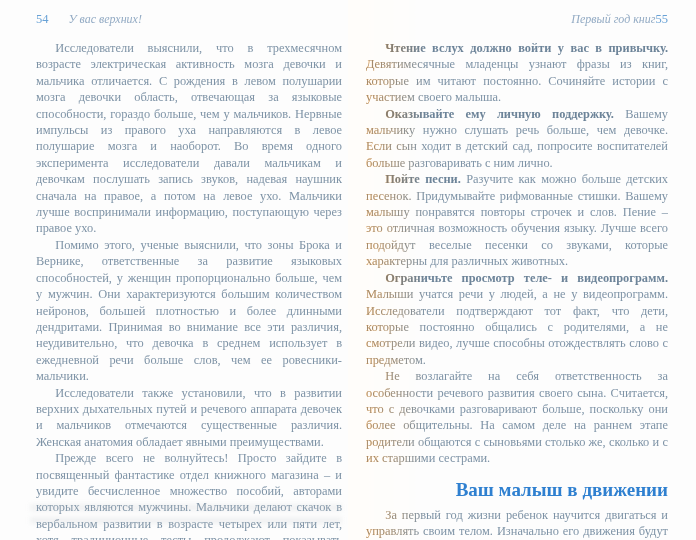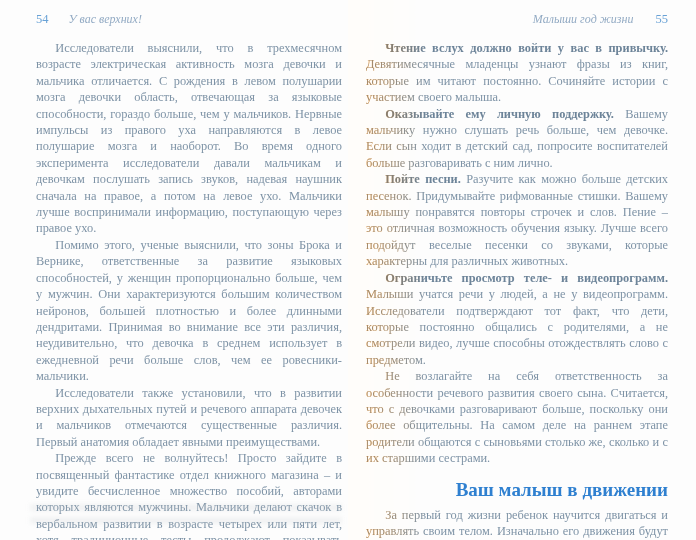--- a/index.html
+++ b/index.html
@@ -24,21 +24,21 @@
   .page-left{padding:12px 6px 0 36px;}
   .page-right{padding:12px 28px 0 18px;}
   .pagehead{
     display:flex;align-items:baseline;
     font-size:12px;margin-bottom:13px;
   }
   .pagehead .pagenum{color:var(--page_number);font-size:12.5px;}
   .pagehead .runhead{font-style:italic;color:var(--running_head);}
   .pagehead-left .pagenum{margin-right:20px;}
   .pagehead-right{justify-content:flex-end;}
-  .pagehead-right .pagenum{margin-left:22px;}
+  .pagehead-right .pagenum{}
   .pagebody{
     font-size:12.4px;
     line-height:16.4px;
     text-align:justify;
     hyphens:auto;
   }
   .pagebody p{text-indent:1.55em;}
   .pagebody p b{color:var(--lead_text);font-weight:bold;}
   .section-heading{
     font-family:Liberation Serif, serif;
@@ -74,30 +74,30 @@
 <div class="spread">
 
   <div class="page page-left">
     <div class="pagehead pagehead-left">
       <span class="pagenum">54</span>
       <span class="runhead">У вас верхних!</span>
     </div>
     <div class="pagebody">
       <p><b></b><span>Исследователи выяснили, что в трехмесячном возрасте электрическая активность мозга девочки и мальчика отличается. С рождения в левом полушарии мозга девочки область, отвечающая за языковые способности, гораздо больше, чем у мальчиков. Нервные импульсы из правого уха направляются в левое полушарие мозга и наоборот. Во время одного эксперимента исследователи давали мальчикам и девочкам послушать запись звуков, надевая наушник сначала на правое, а потом на левое ухо. Мальчики лучше воспринимали информацию, поступающую через правое ухо.</span></p>
       <p><b></b><span>Помимо этого, ученые выяснили, что зоны Брока и Вернике, ответственные за развитие языковых способностей, у женщин пропорционально больше, чем у мужчин. Они характеризуются большим количеством нейронов, большей плотностью и более длинными дендритами. Принимая во внимание все эти различия, неудивительно, что девочка в среднем использует в ежедневной речи больше слов, чем ее ровесники-мальчики.</span></p>
-      <p><b></b><span>Исследователи также установили, что в развитии верхних дыхательных путей и речевого аппарата девочек и мальчиков отмечаются существенные различия. Первый анатомия обладает явными преимуществами.</span></p>
+      <p><b></b><span>Исследователи также установили, что в развитии верхних дыхательных путей и речевого аппарата девочек и мальчиков отмечаются существенные различия. Женская анатомия обладает явными преимуществами.</span></p>
       <p><b></b><span>Прежде всего не волнуйтесь! Просто зайдите в посвященный фантастике отдел книжного магазина – и увидите бесчисленное множество пособий, авторами которых являются мужчины. Мальчики делают скачок в вербальном развитии в возрасте четырех или пяти лет, хотя традиционные тесты продолжают показывать различия в речи мальчиков и девочек на протяжении всех школьных лет.</span></p>
 
     </div>
     <div class="ghost"></div>
   </div>
 
   <div class="page page-right">
     <div class="pagehead pagehead-right">
-      <span class="runhead">Малыши год жизни</span>
+      <span class="runhead">Первый год книг</span>
       <span class="pagenum">55</span>
     </div>
     <div class="pagebody">
       <p><b>Чтение вслух должно войти у вас в привычку.</b><span> Девятимесячные младенцы узнают фразы из книг, которые им читают постоянно. Сочиняйте истории с участием своего малыша.</span></p>
       <p><b>Оказывайте ему личную поддержку.</b><span> Вашему мальчику нужно слушать речь больше, чем девочке. Если сын ходит в детский сад, попросите воспитателей больше разговаривать с ним лично.</span></p>
       <p><b>Пойте песни.</b><span> Разучите как можно больше детских песенок. Придумывайте рифмованные стишки. Вашему малышу понравятся повторы строчек и слов. Пение – это отличная возможность обучения языку. Лучше всего подойдут веселые песенки со звуками, которые характерны для различных животных.</span></p>
       <p><b>Ограничьте просмотр теле- и видеопрограмм.</b><span> Малыши учатся речи у людей, а не у видеопрограмм. Исследователи подтверждают тот факт, что дети, которые постоянно общались с родителями, а не смотрели видео, лучше способны отождествлять слово с предметом.</span></p>
       <p><b></b><span>Не возлагайте на себя ответственность за особенности речевого развития своего сына. Считается, что с девочками разговаривают больше, поскольку они более общительны. На самом деле на раннем этапе родители общаются с сыновьями столько же, сколько и с их старшими сестрами.</span></p>
       <p class="section-heading">Ваш малыш в движении</p>
       <p><b></b><span>За первый год жизни ребенок научится двигаться и управлять своим телом. Изначально его движения будут бесконтрольными, рефлекторными. Но со временем он научится осознанно двигать различными частями тела и сделает это гораздо раньше соседской девочки. Ваш сын раньше сможет удерживать голову, ползать, стоять с поддержкой и ходить.</span></p>

